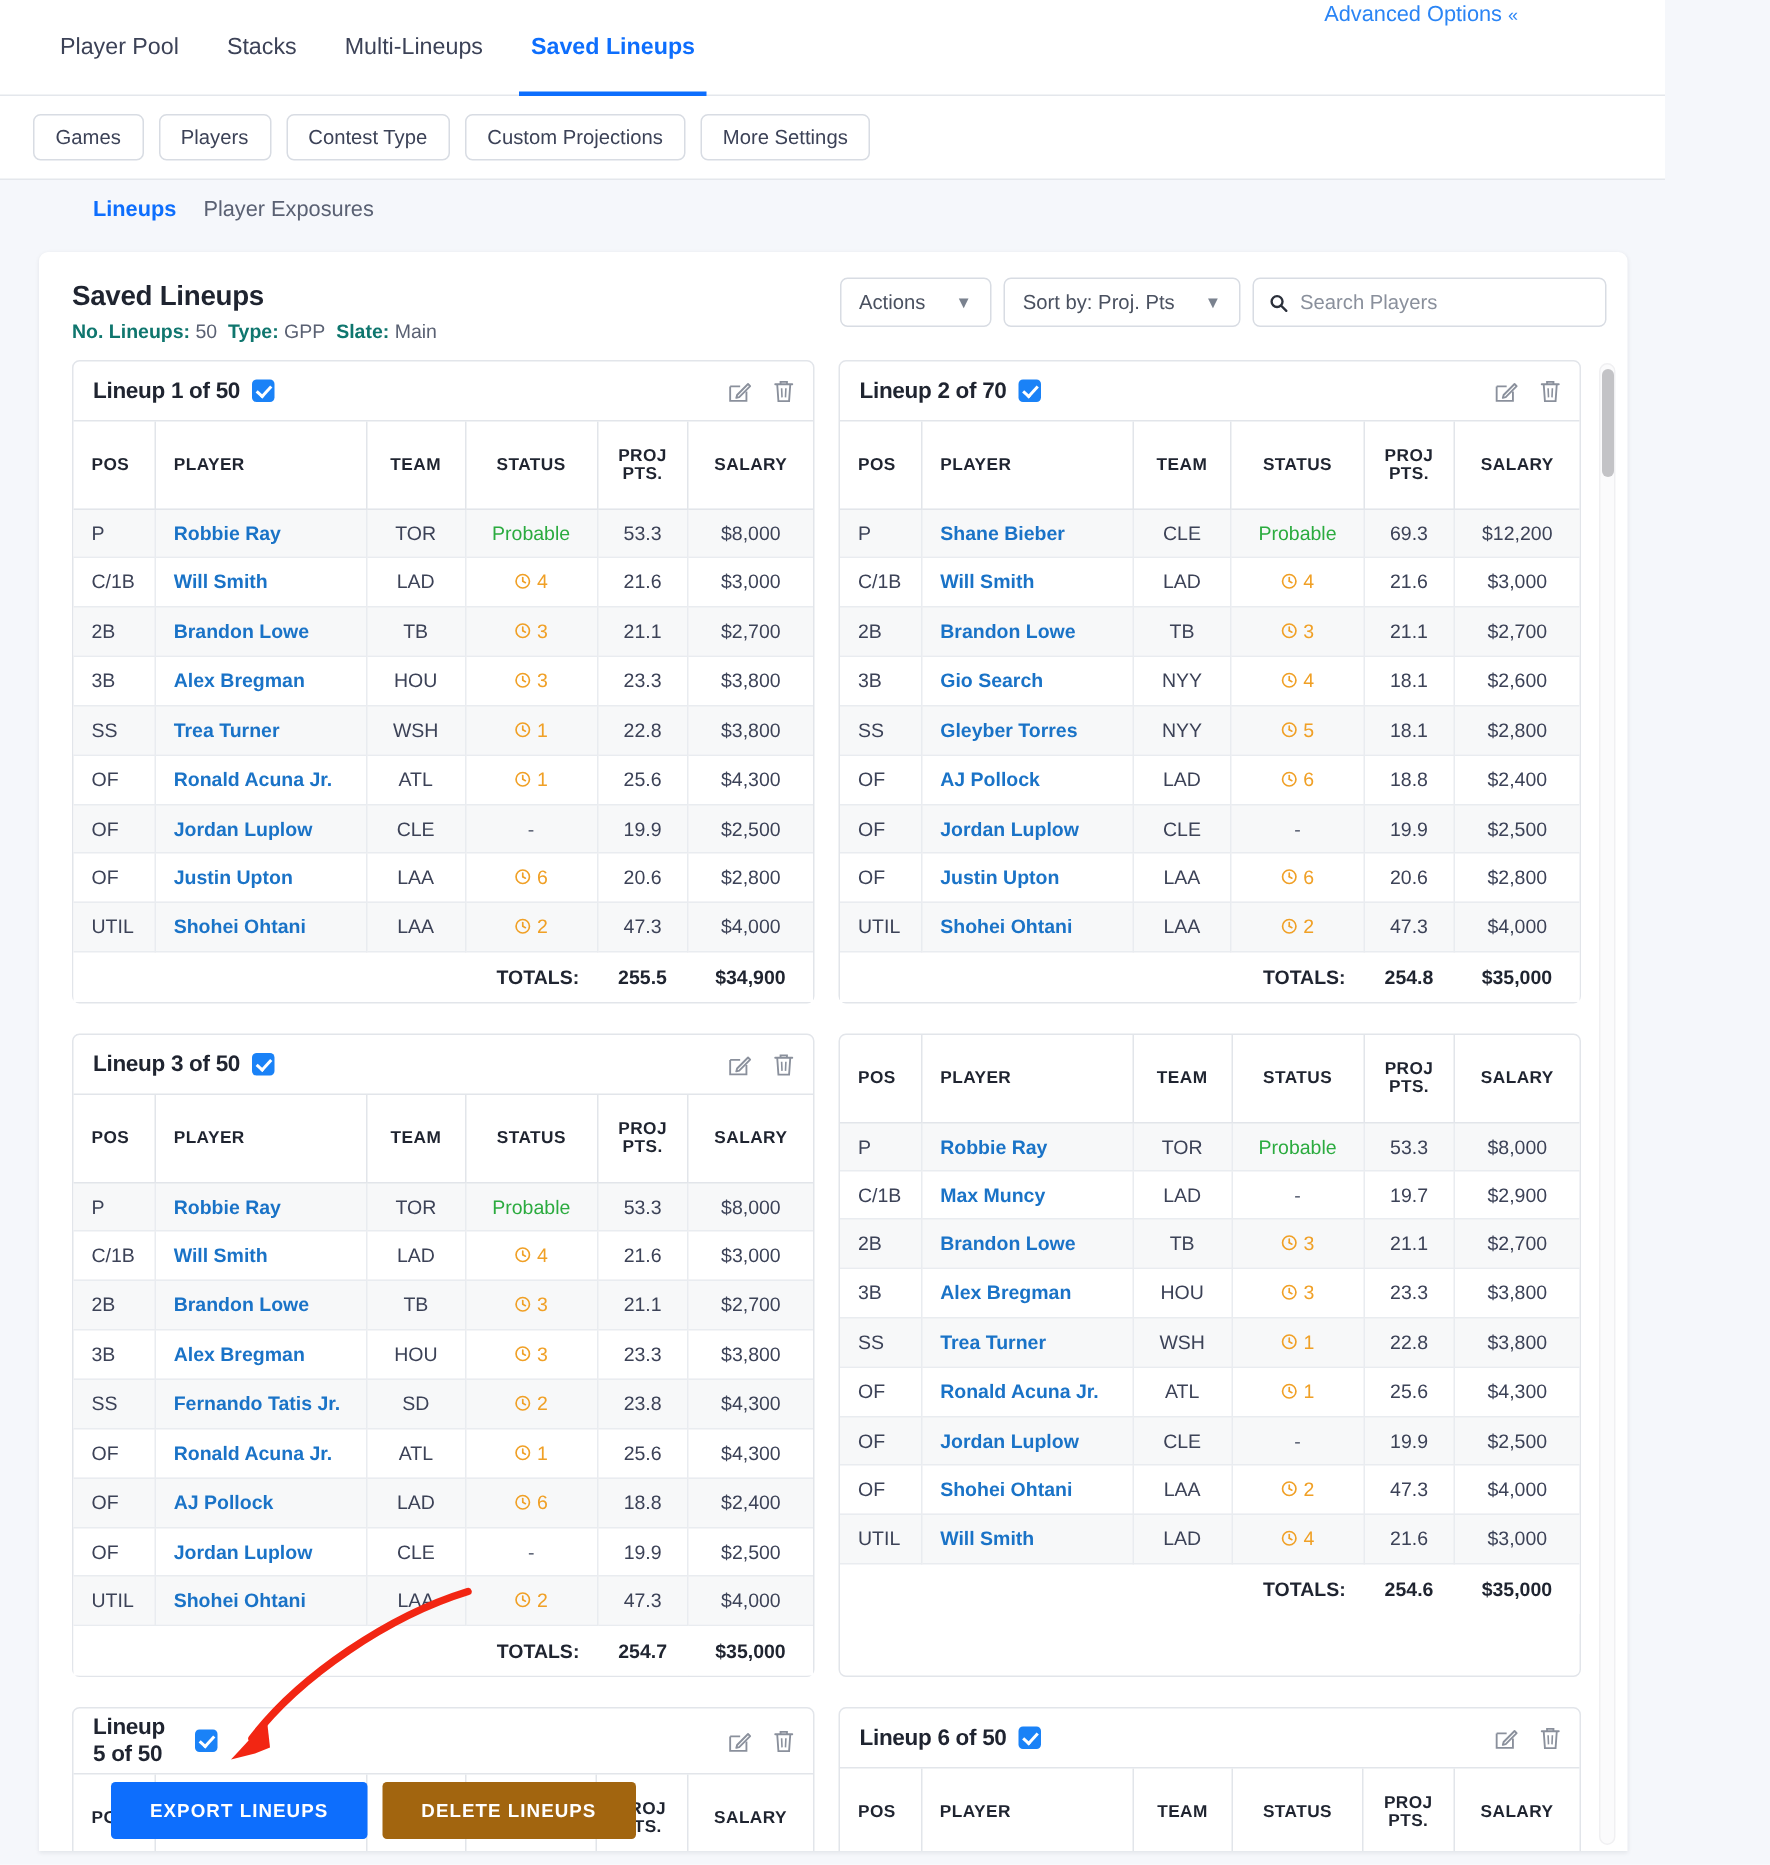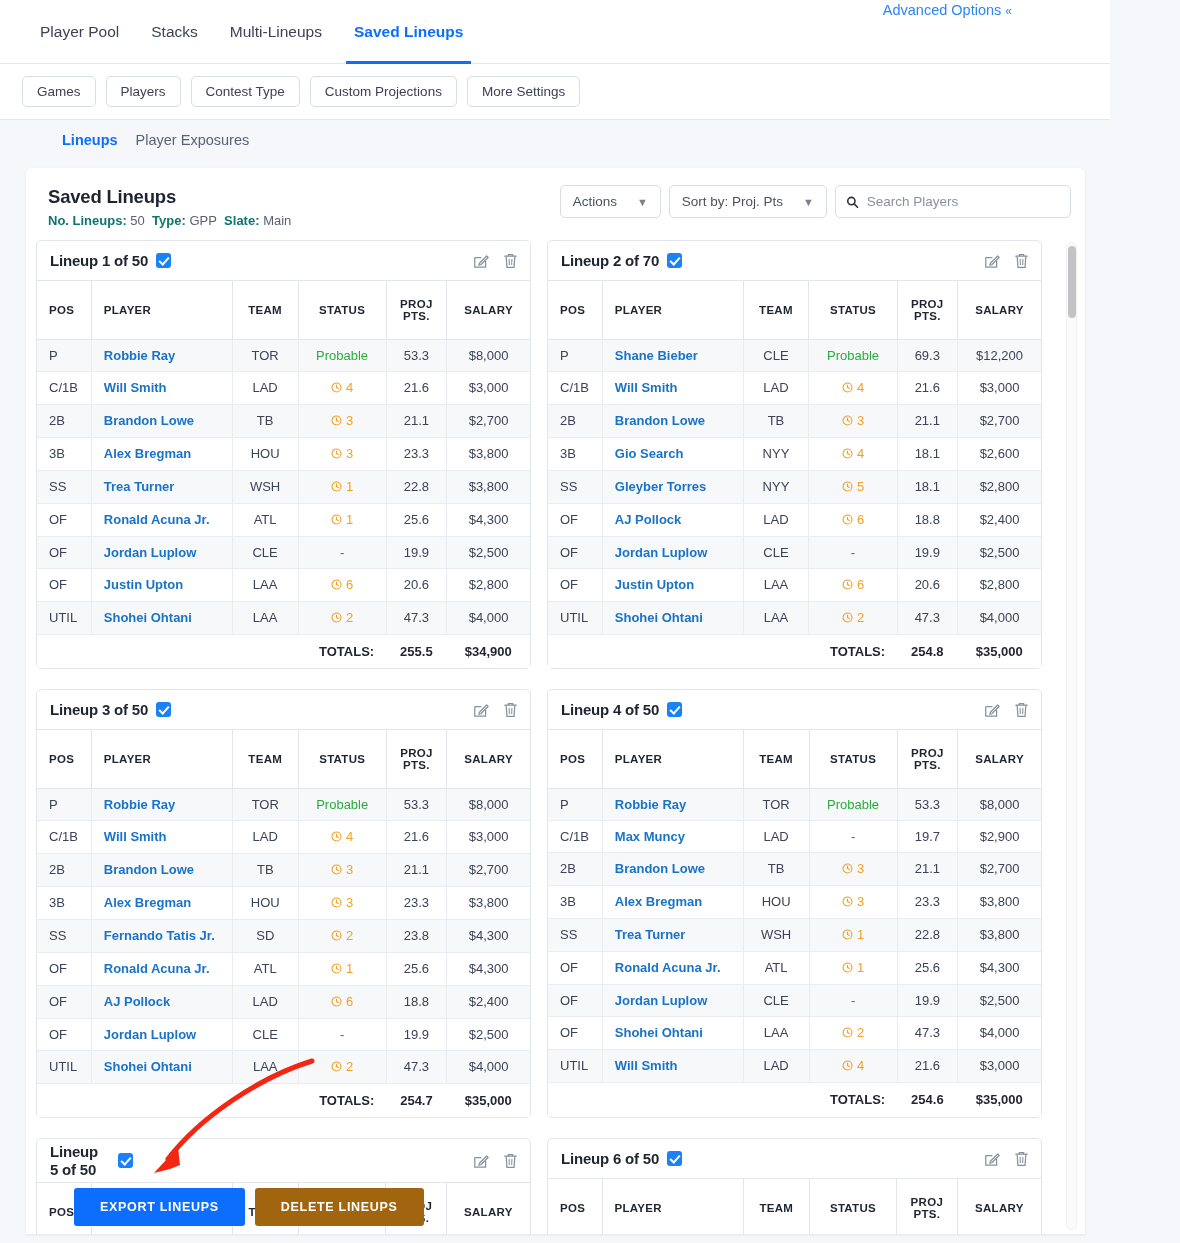--- a/index.html
+++ b/index.html
@@ -80,21 +80,21 @@
   }
   .searchbox input {
     border: 0; outline: none; font-size: 13.5px; color: #3c4257;
     font-family: inherit; width: 100%; background: transparent;
   }
   .searchbox input::placeholder { color: #8a909c; }
 
   
   .scrollwrap { position: absolute; left: 0; top: 72px; width: 1059px; height: 994px; }
   .grid {
-    position: absolute; left: 10px; top: 0; width: 1016px;
+    position: absolute; left: 22px; top: 0; width: 1016px;
     display: grid; grid-template-columns: 495px 495px; column-gap: 16px; row-gap: 20px;
   }
   .scrollbar-track {
     position: absolute; right: 8px; top: 2px; width: 11px; height: 988px;
     background: #fbfbfc; border-radius: 6px; border: 1px solid #f0f0f2;
   }
   .scrollbar-thumb {
     position: absolute; left: 1px; top: 3px; width: 8px; height: 72px;
     background: #c3c3c6; border-radius: 5px;
   }
@@ -713,41 +713,20 @@
                 <tr class="totals">
                   <td colspan="3"></td>
                   <td class="lbl">TOTALS:</td>
                   <td>254.7</td>
                   <td>$35,000</td>
                 </tr>
               </tbody>
             </table>
           </div>
           <div class="lineup">
-            <div class="lineup-head">
-              <span class="lineup-name">Lineup 4 of 50</span>
-              <span class="chk"></span>
-              <span class="head-actions">
-                <span class="ico">
-                  <svg width="16" height="16" viewBox="0 0 18 18">
-                    <path d="M2 5.2 L2 16 L14.2 16 L14.2 9" fill="none" stroke="#8a909c" stroke-width="1.4"></path>
-                    <path d="M2 5.2 L9.5 5.2" fill="none" stroke="#8a909c" stroke-width="1.4"></path>
-                    <path d="M7.2 11.6 L15.4 3.4 L17 5 L8.8 13.2 L6.6 13.8 Z" fill="none" stroke="#8a909c" stroke-width="1.4" stroke-linejoin="round"></path>
-                  </svg>
-                </span>
-                <span class="ico">
-                  <svg width="15" height="16" viewBox="0 0 16 18">
-                    <path d="M1.6 3.6 L14.4 3.6" stroke="#8a909c" stroke-width="1.4" stroke-linecap="round"></path>
-                    <path d="M5.6 3.6 L5.6 1.8 L10.4 1.8 L10.4 3.6" fill="none" stroke="#8a909c" stroke-width="1.4"></path>
-                    <path d="M3.1 3.6 L4 16.2 L12 16.2 L12.9 3.6" fill="none" stroke="#8a909c" stroke-width="1.4"></path>
-                    <path d="M6.4 6.6 L6.7 13.4 M9.6 6.6 L9.3 13.4" stroke="#8a909c" stroke-width="1.2"></path>
-                  </svg>
-                </span>
-              </span>
-            </div>
             <table class="lu">
               <thead>
                 <tr>
                   <th class="c-pos">POS</th>
                   <th class="c-player">PLAYER</th>
                   <th class="c-team">TEAM</th>
                   <th class="c-status">STATUS</th>
                   <th class="c-proj">PROJ<br>PTS.</th>
                   <th class="c-sal">SALARY</th>
                 </tr>

